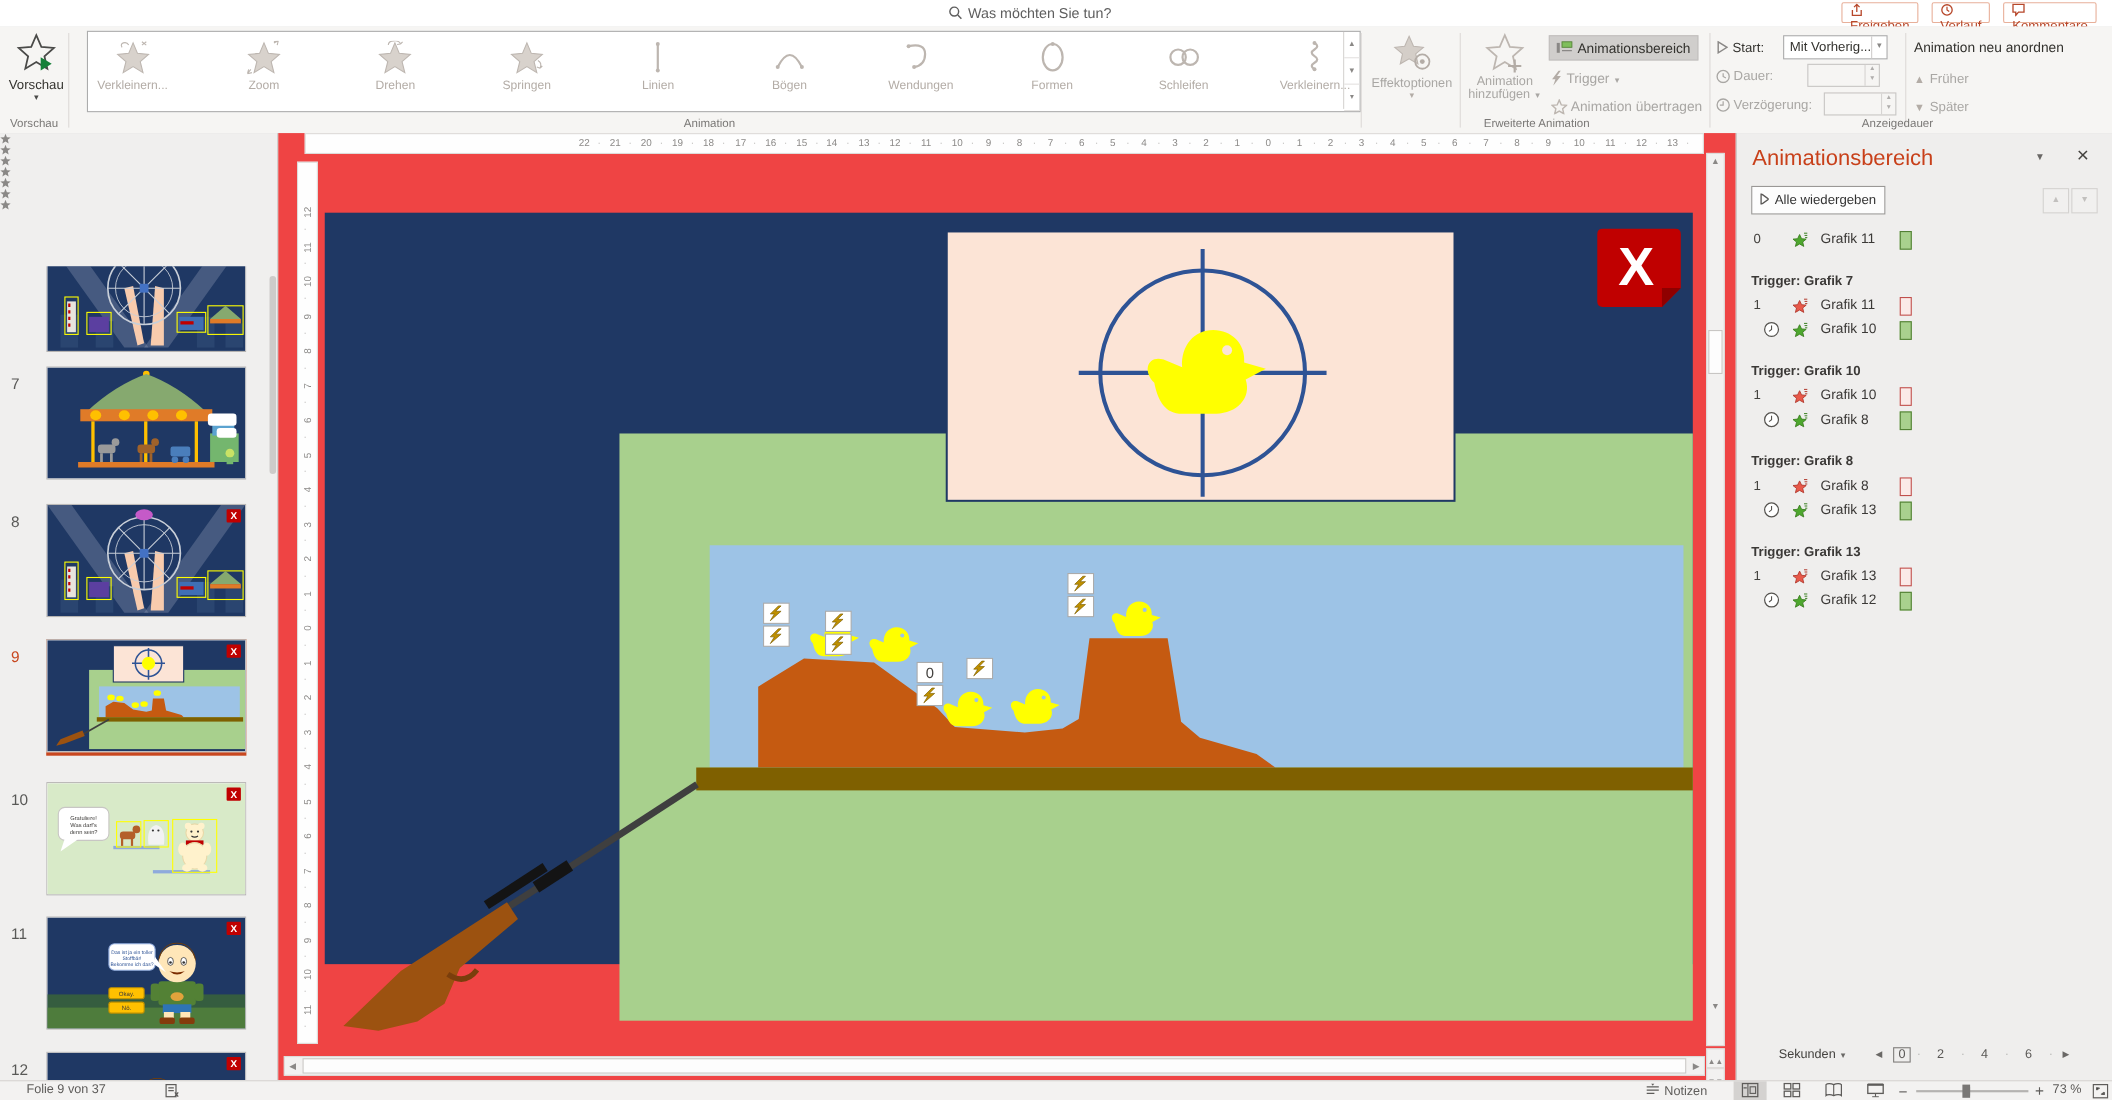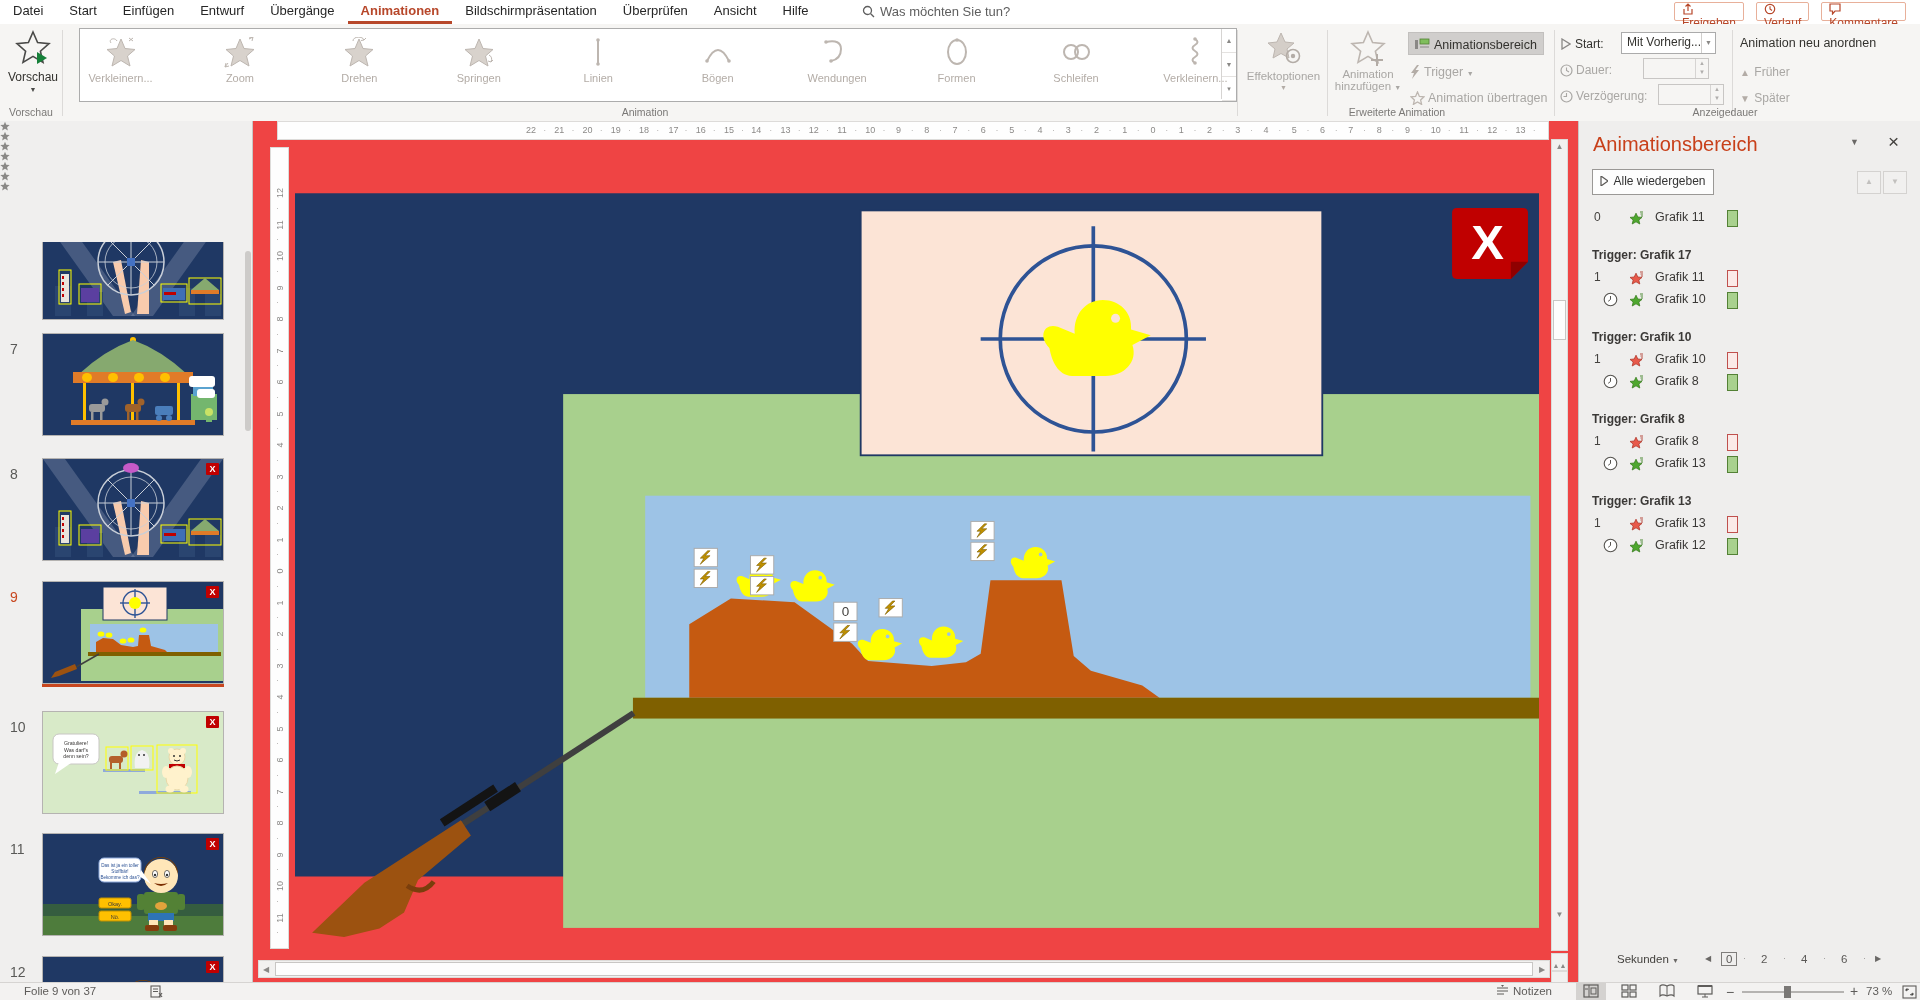--- a/index.html
+++ b/index.html
@@ -63,21 +63,20 @@
   .viewbtn{position:absolute;top:0;width:30px;height:17px;text-align:center;padding-top:1px;}
   .viewbtn.active{background:#D4D2D0;}
   svg{display:block;}
 </style>
 </head>
 <body>
 
 <div id="app">
 
   <div id="menubar">
-    <span id="menutabs"><span class="mtab">Datei</span><span class="mtab">Start</span><span class="mtab">Einfügen</span><span class="mtab">Entwurf</span><span class="mtab">Übergänge</span><span class="mtab active">Animationen</span><span class="mtab">Bildschirmpräsentation</span><span class="mtab">Überprüfen</span><span class="mtab">Ansicht</span><span class="mtab">Hilfe</span></span>
     <span id="searchbox">
       <svg width="13" height="13" style="display:inline-block;vertical-align:-2px;margin-right:5px">
         <circle cx="5.5" cy="5.5" r="4" fill="none" stroke="#5E5E5E" stroke-width="1.3"></circle>
         <line x1="8.7" y1="8.7" x2="12" y2="12" stroke="#5E5E5E" stroke-width="1.3"></line>
       </svg><span>Was möchten Sie tun?</span>
     </span>
     <span id="winactions" class="abs" style="right:14px;top:2px;"><span class="winbtn"><svg width="12" height="12" style="vertical-align:-2px;margin-right:4px">
             <path d="M2,6 v5 h8 v-5 M6,8 V1 M3.5,3.5 L6,1 L8.5,3.5" fill="none" stroke="#B7472A" stroke-width="1.2"></path>
           </svg><span>Freigeben</span></span><span class="winbtn"><svg width="12" height="12" style="vertical-align:-2px;margin-right:4px">
             <circle cx="6" cy="6" r="4.7" fill="none" stroke="#B7472A" stroke-width="1.2"></circle>
@@ -845,21 +844,21 @@
 
       <span style="position:absolute;left:50px;top:3px;">
             <svg width="16" height="16" viewBox="0 0 16 16">
     <path d="M7,3.2 L8.8,7 L13,7.4 L9.8,10 L10.8,14 L7,11.8 L3.2,14 L4.2,10 L1,7.4 L5.2,7 Z" fill="#4EA72E" stroke="#3A7E20" stroke-width="0.8"></path>
     <path d="M11,2 h3 M11.5,4 h2.5 M12,6 h2" stroke="#3A7E20" stroke-width="0.9"></path>
             </svg>
           </span>
       <span class="plbl">Grafik 11</span>
       <span class="pbar green"></span>
     </div>
-        <div class="phead" style="top:127px">Trigger: Grafik 17</div>
+        <div class="phead" style="top:127px">Trigger: Grafik 7</div>
         <div class="prow" style="top:146px">
       <span class="num">1</span>
 
       <span style="position:absolute;left:50px;top:3px;">
             <svg width="16" height="16" viewBox="0 0 16 16">
     <path d="M7,3.2 L8.8,7 L13,7.4 L9.8,10 L10.8,14 L7,11.8 L3.2,14 L4.2,10 L1,7.4 L5.2,7 Z" fill="#E8594A" stroke="#B0382C" stroke-width="0.8"></path>
     <path d="M11,2 h3 M11.5,4 h2.5 M12,6 h2" stroke="#B0382C" stroke-width="0.9"></path>
             </svg>
           </span>
       <span class="plbl">Grafik 11</span>

